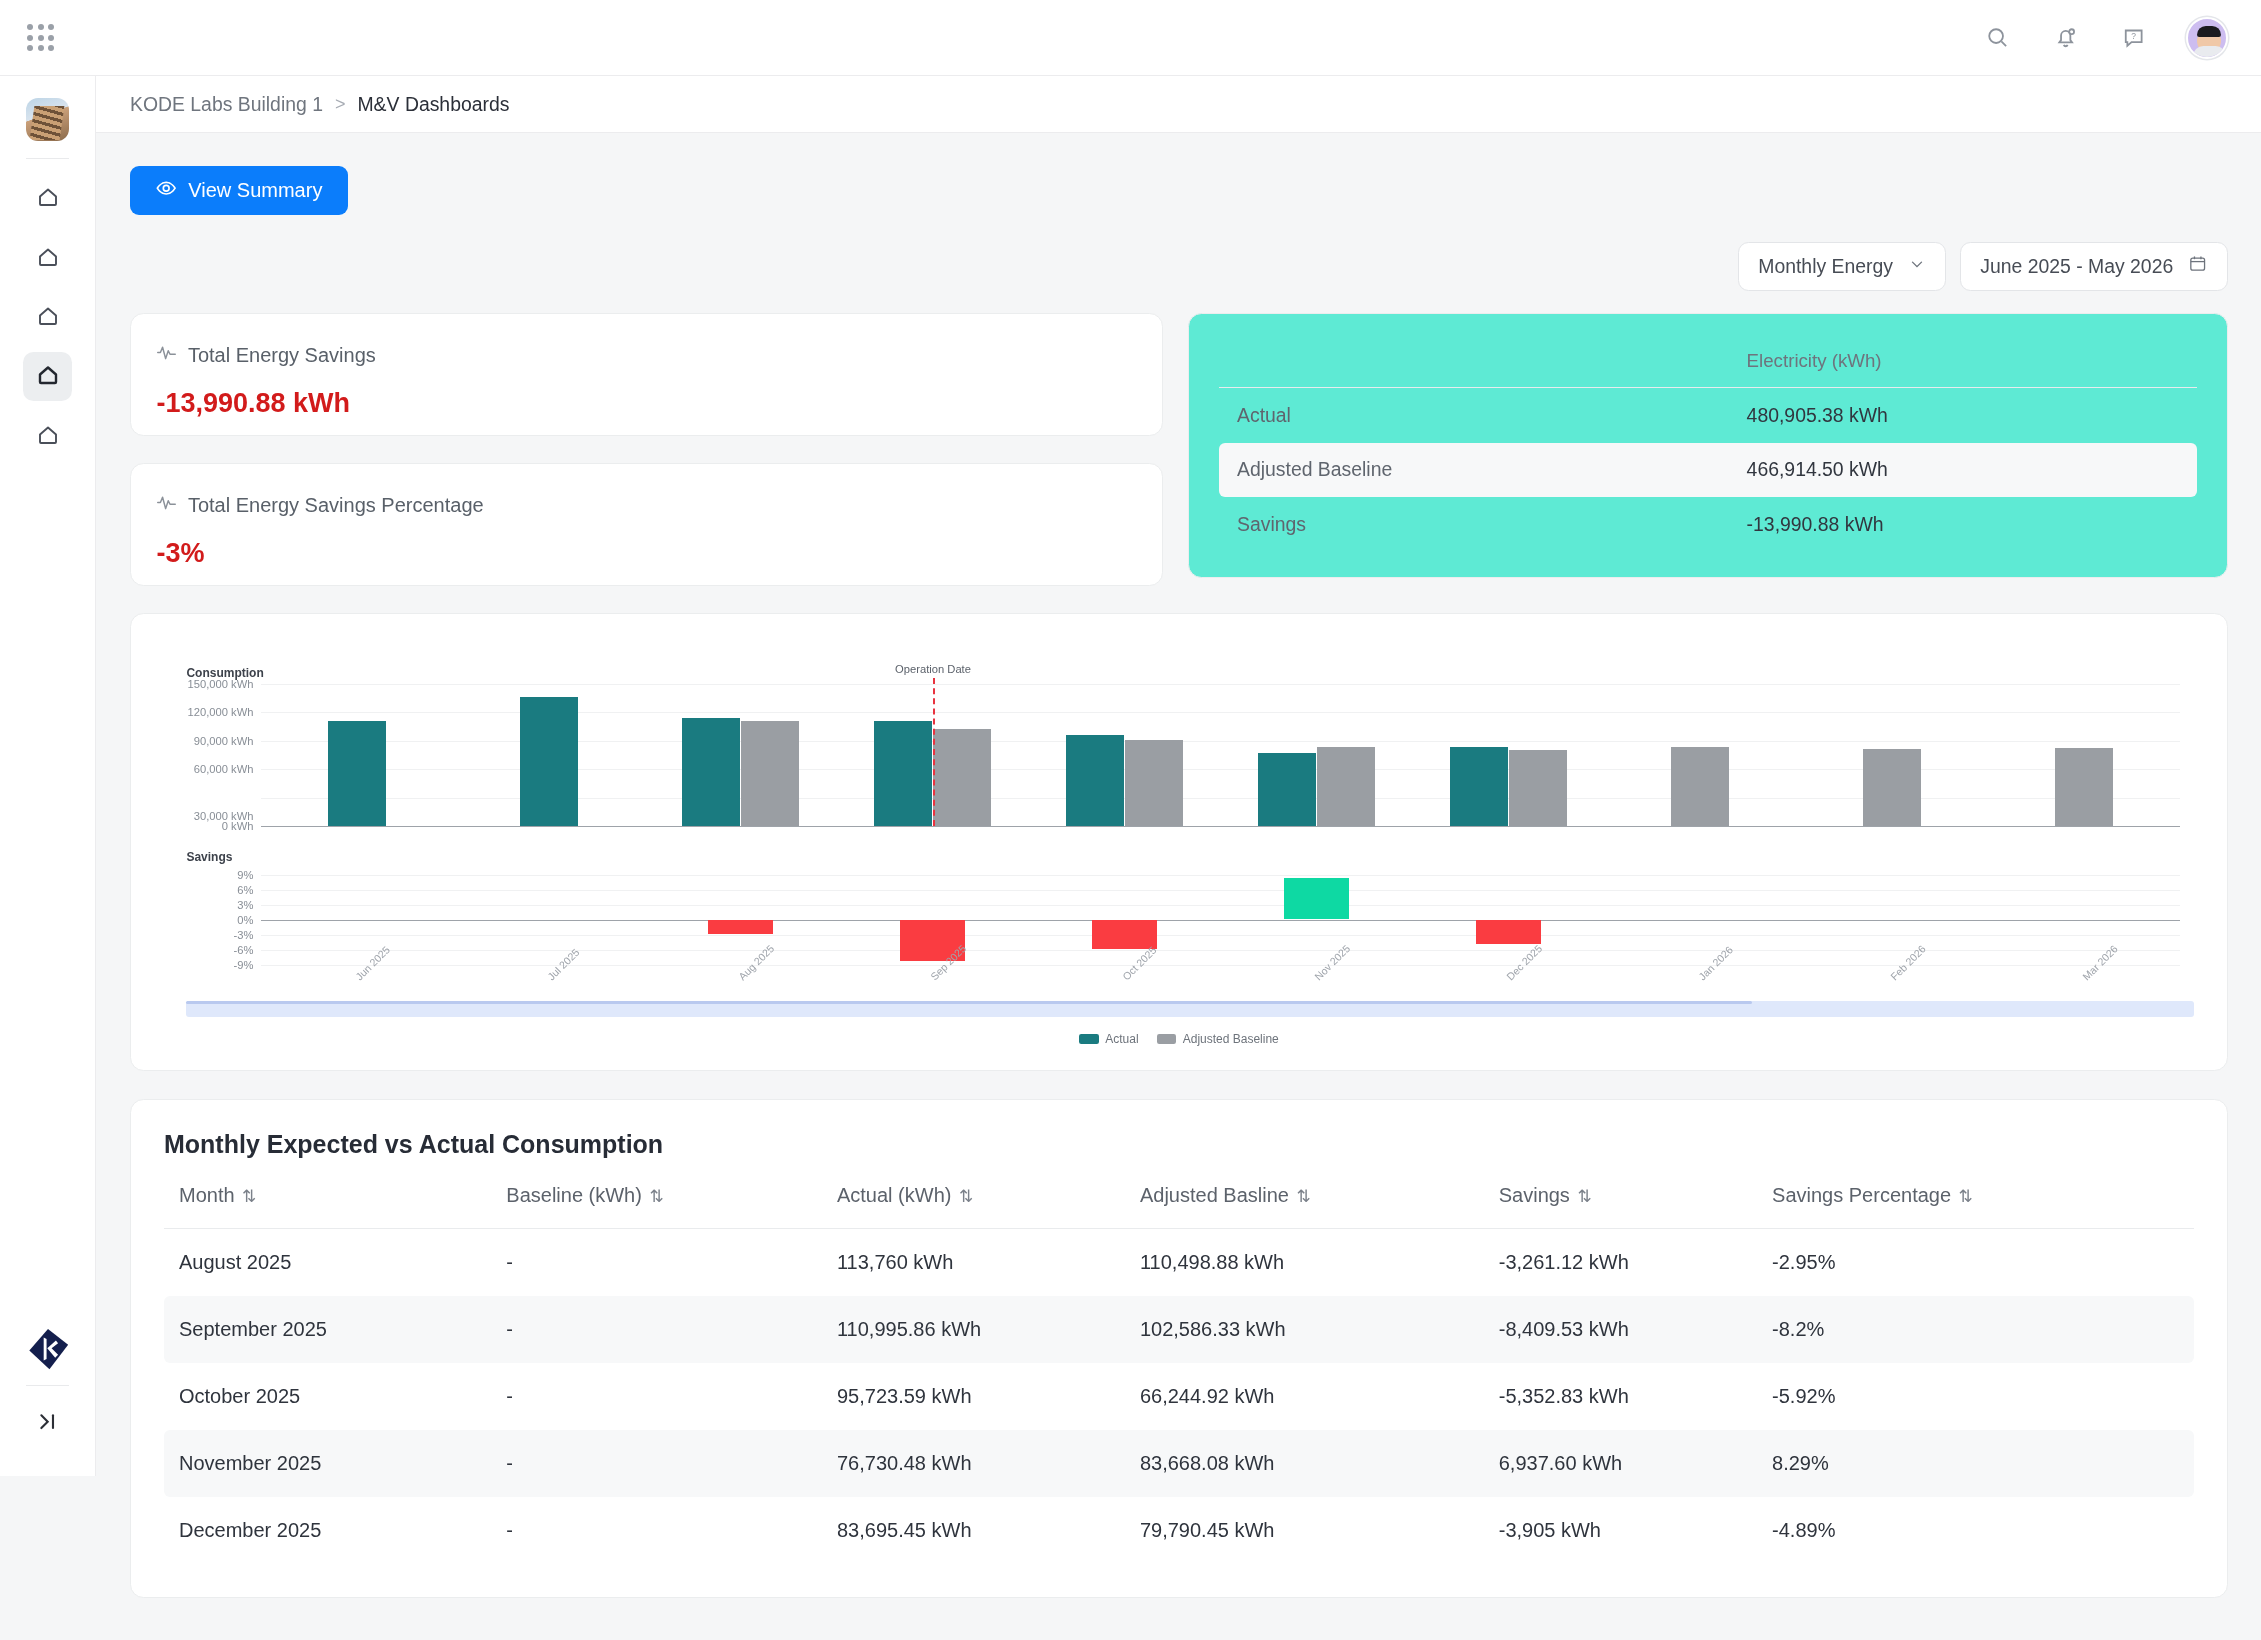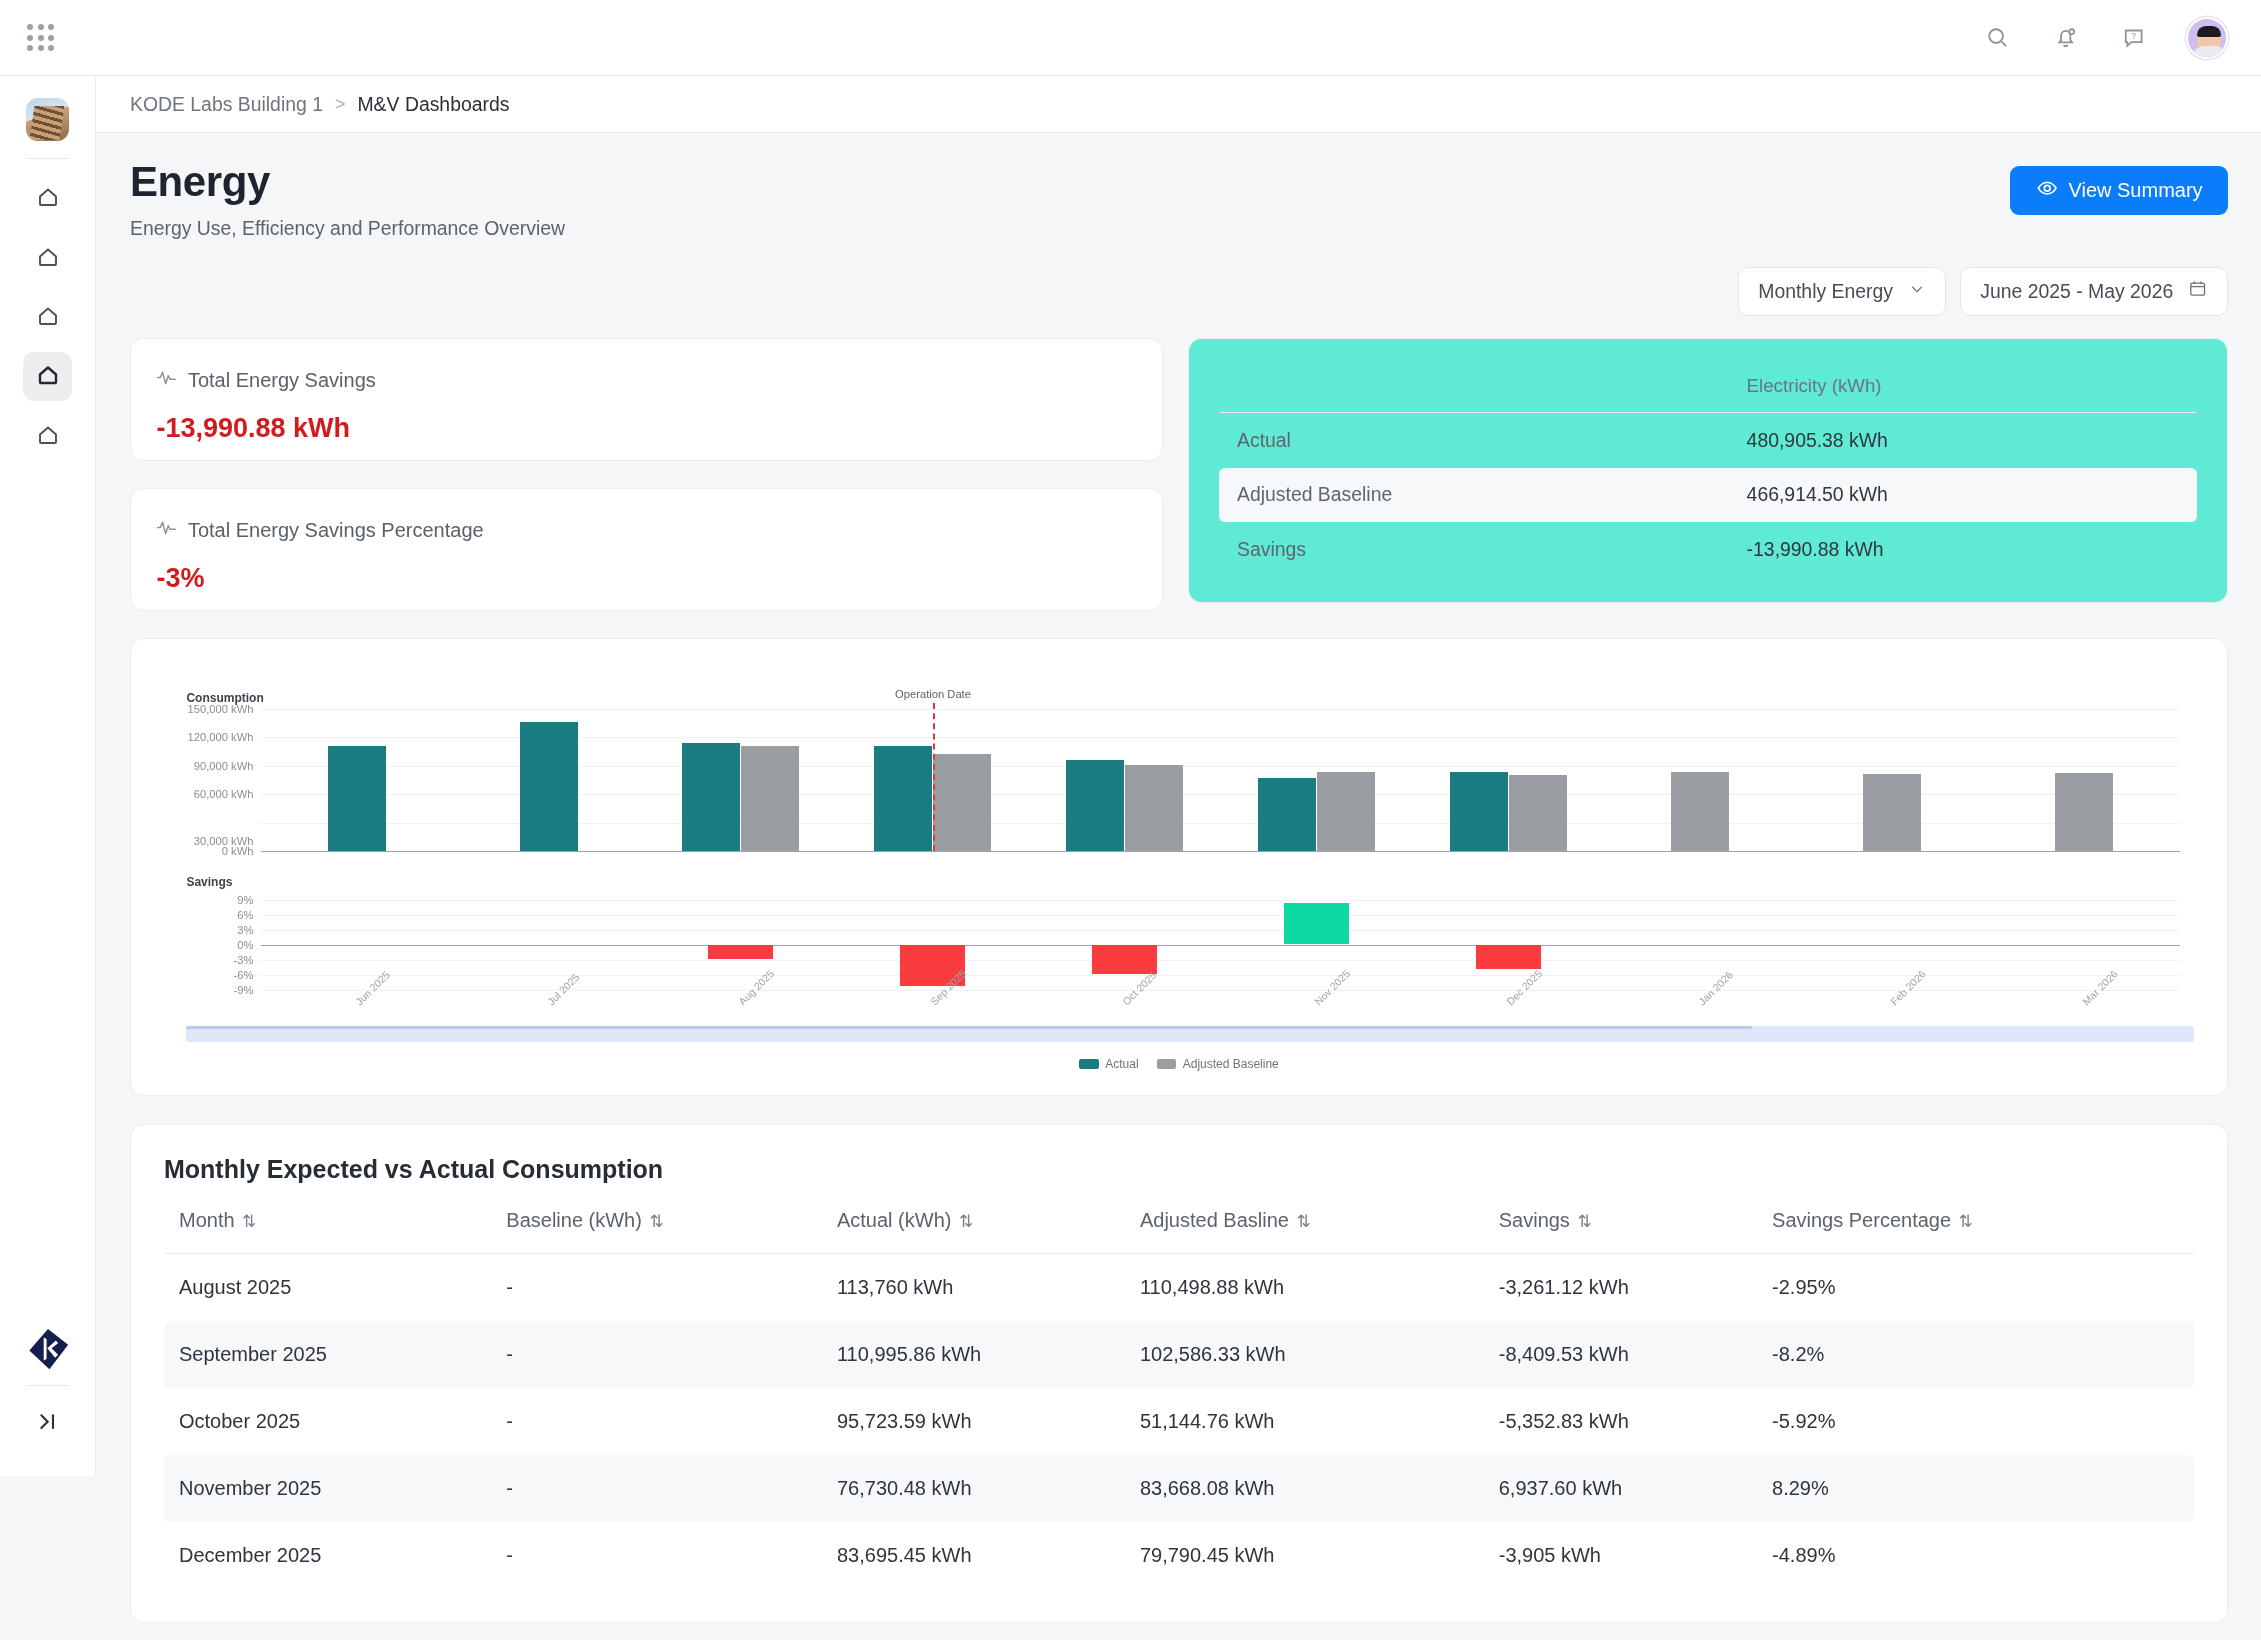--- a/index.html
+++ b/index.html
@@ -249,24 +249,20 @@
 
     <div class="crumbbar">
       <span class="crumb">KODE Labs Building 1</span>
       <span class="crumb-sep">&gt;</span>
       <span class="crumb current">M&amp;V Dashboards</span>
     </div>
 
     <div class="page">
 
       <div class="page-head">
-        <div>
-          <h1 class="title">Energy</h1>
-          <div class="subtitle">Energy Use, Efficiency and Performance Overview</div>
-        </div>
         <button class="btn-primary">
           <span>
             <svg width="22.4" height="22.4" viewBox="0 0 24 24" fill="none" stroke="#fff" stroke-width="1.8">
               <path d="M2.5 12S6 5.8 12 5.8 21.5 12 21.5 12 18 18.2 12 18.2 2.5 12 2.5 12Z"></path>
               <circle cx="12" cy="12" r="3.1"></circle>
             </svg>
           </span>
           <span>View Summary</span>
         </button>
       </div>
@@ -457,21 +453,21 @@
               <td>-</td>
               <td>110,995.86 kWh</td>
               <td>102,586.33 kWh</td>
               <td class="neg">-8,409.53 kWh</td>
               <td class="neg">-8.2%</td>
             </tr>
             <tr>
               <td>October 2025</td>
               <td>-</td>
               <td>95,723.59 kWh</td>
-              <td>51,144.76 kWh</td>
+              <td>66,244.92 kWh</td>
               <td class="neg">-5,352.83 kWh</td>
               <td class="neg">-5.92%</td>
             </tr>
             <tr>
               <td>November 2025</td>
               <td>-</td>
               <td>76,730.48 kWh</td>
               <td>83,668.08 kWh</td>
               <td class="pos">6,937.60 kWh</td>
               <td class="pos">8.29%</td>

